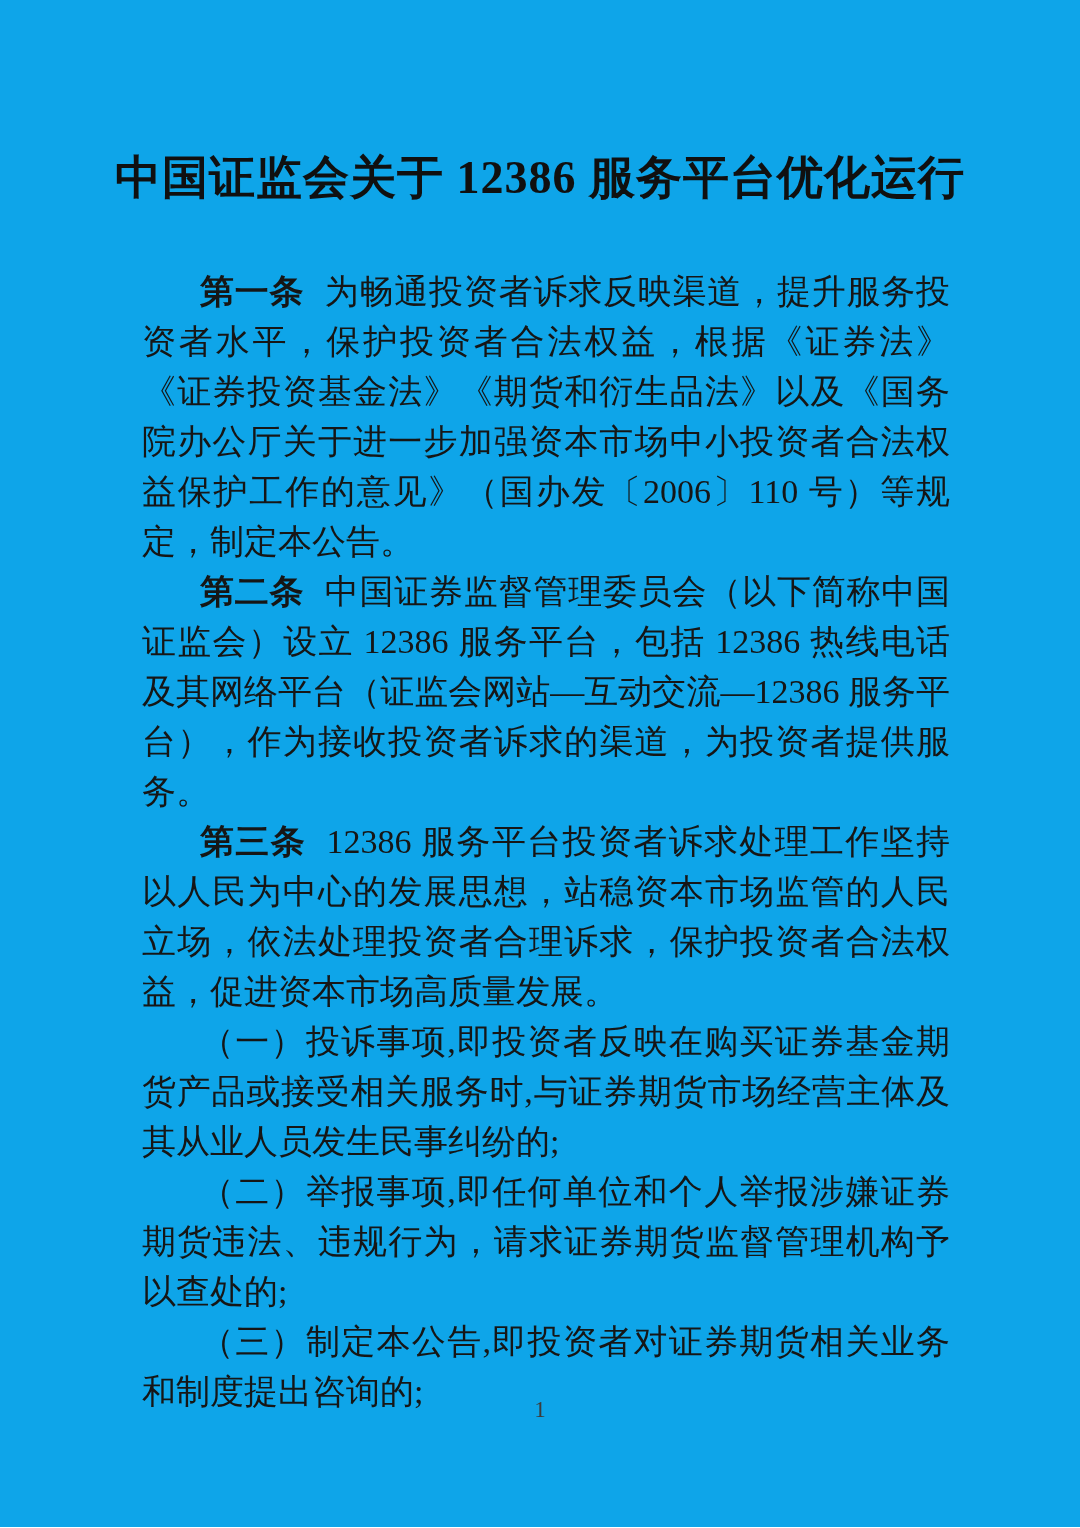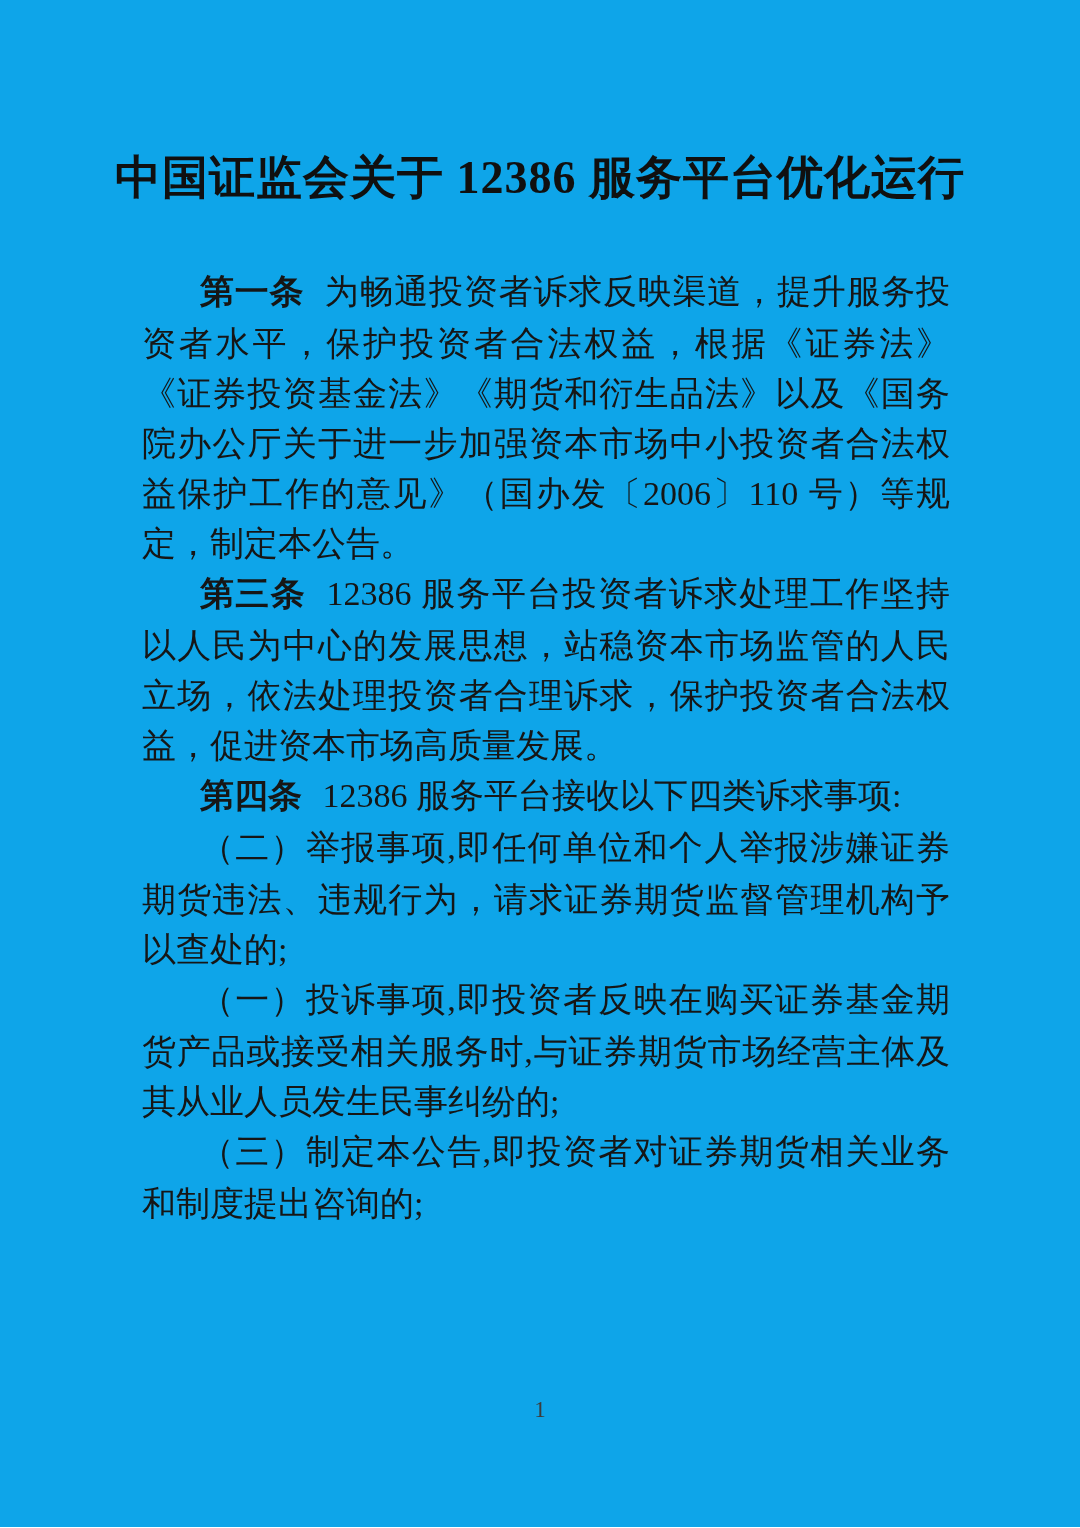--- a/index.html
+++ b/index.html
@@ -32,21 +32,21 @@
     font-size: 34px;
     line-height: 50px;
     text-align: justify;
     text-justify: inter-character;
   }
   .para {
     margin: 0;
     text-indent: 58px;
   }
   .lead {
-    font-family: Liberation Mono, monospace;
+    font-family: Liberation Serif, serif;
     font-weight: bold;
     margin-right: 0.6em;
   }
   .lead:empty { margin-right: 0; }
   .page-number {
     position: absolute;
     left: 0;
     right: 0;
     top: 1396px;
     text-align: center;
@@ -61,27 +61,27 @@
 
 <div class="page">
 
   <div class="doc-title">
     <div>中国证监会关于 12386 服务平台优化运行</div>
   </div>
 
   <div class="content">
     <p class="para"><span class="lead">第一条</span><span class="ptext">为畅通投资者诉求反映渠道，提升服务投资者水平，保护投资者合法权益，根据《证券法》《证券投资基金法》《期货和衍生品法》以及《国务院办公厅关于进一步加强资本市场中小投资者合法权益保护工作的意见》（国办发〔2006〕110 号）等规定，制定本公告。</span></p>
 
+    <p class="para"><span class="lead">第二条</span><span class="ptext">中国证券监督管理委员会（以下简称中国证监会）设立 12386 服务平台，包括 12386 热线电话及其网络平台（证监会网站—互动交流—12386 服务平台），作为接收投资者诉求的渠道，为投资者提供服务。</span></p>
 
     <p class="para"><span class="lead">第三条</span><span class="ptext">12386 服务平台投资者诉求处理工作坚持以人民为中心的发展思想，站稳资本市场监管的人民立场，依法处理投资者合理诉求，保护投资者合法权益，促进资本市场高质量发展。</span></p>
 
-    <p class="para"><span class="lead">第四条</span><span class="ptext">12386 服务平台接收以下四类诉求事项:</span></p>
+
+    <p class="para"><span class="lead"></span><span class="ptext">（一）投诉事项,即投资者反映在购买证券基金期货产品或接受相关服务时,与证券期货市场经营主体及其从业人员发生民事纠纷的;</span></p>
 
     <p class="para"><span class="lead"></span><span class="ptext">（二）举报事项,即任何单位和个人举报涉嫌证券期货违法、违规行为，请求证券期货监督管理机构予以查处的;</span></p>
-
-    <p class="para"><span class="lead"></span><span class="ptext">（一）投诉事项,即投资者反映在购买证券基金期货产品或接受相关服务时,与证券期货市场经营主体及其从业人员发生民事纠纷的;</span></p>
 
     <p class="para"><span class="lead"></span><span class="ptext">（三）制定本公告,即投资者对证券期货相关业务和制度提出咨询的;</span></p>
   </div>
 
   <div class="page-number">1</div>
 
 </div>
 
 </body></html>

